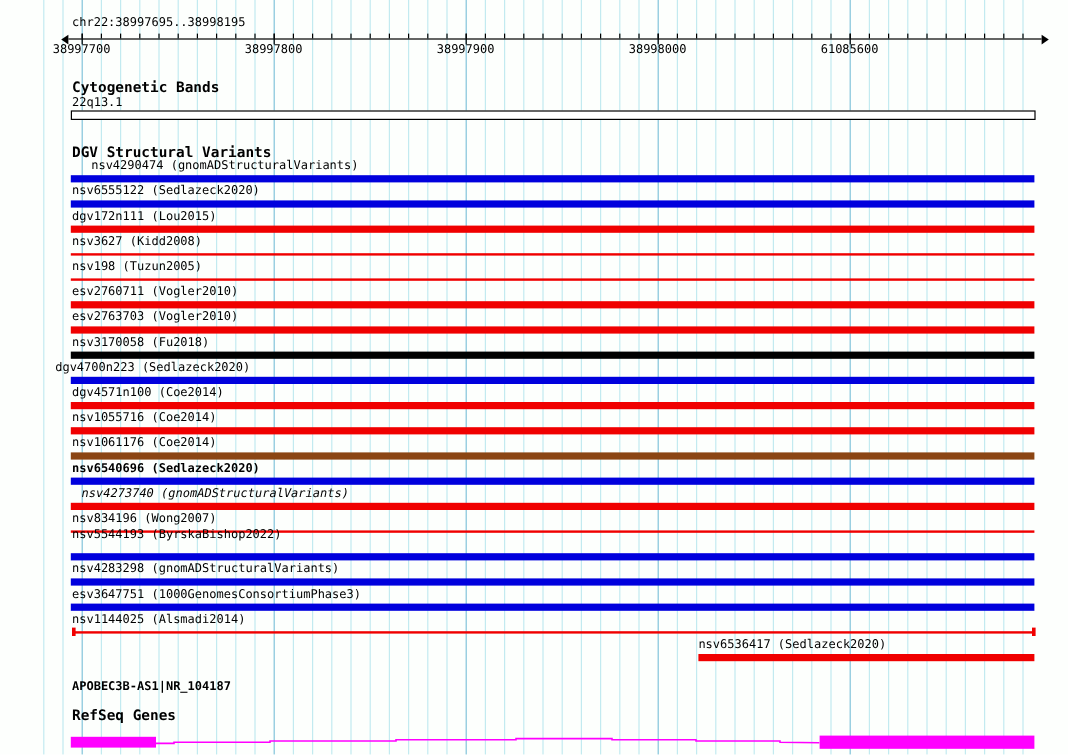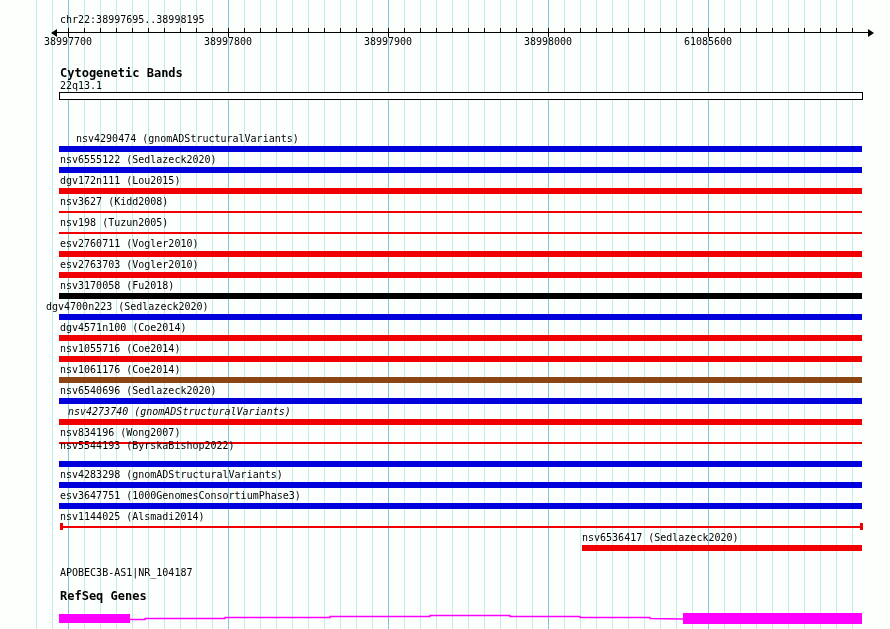--- a/index.html
+++ b/index.html
@@ -144,20 +144,21 @@
       <div class="tick" style="left: 548px; top: 28px; height: 9px;"></div>
       <div class="tick-label" style="left: 520px; top: 36px;">38998000</div>
       <div class="tick" style="left: 708px; top: 28px; height: 9px;"></div>
       <div class="tick-label" style="left: 680px; top: 36px;">61085600</div>
     </div>
 
   <div class="section-title" style="left:60px;top:66px;">Cytogenetic Bands</div>
   <div class="small-label" style="left:60px;top:80px;">22q13.1</div>
   <div id="band-box" style="left:59px;top:92px;width:804px;height:8px;"></div>
 
+  <div class="section-title" style="left:60px;top:120px;">DGV Structural Variants</div>
   <div id="variant-layer">
       <div class="small-label" style="left: 76px; top: 133px;">nsv4290474 (gnomADStructuralVariants)</div>
       <div class="variant-bar" style="left: 59px; width: 803px; background: rgb(0, 0, 221); top: 146px; height: 6px;"></div>
       <div class="small-label" style="left: 60px; top: 154px;">nsv6555122 (Sedlazeck2020)</div>
       <div class="variant-bar" style="left: 59px; width: 803px; background: rgb(0, 0, 221); top: 167px; height: 6px;"></div>
       <div class="small-label" style="left: 60px; top: 175px;">dgv172n111 (Lou2015)</div>
       <div class="variant-bar" style="left: 59px; width: 803px; background: rgb(240, 0, 0); top: 188px; height: 6px;"></div>
       <div class="small-label" style="left: 60px; top: 196px;">nsv3627 (Kidd2008)</div>
       <div class="variant-bar" style="left: 59px; width: 803px; background: rgb(240, 0, 0); top: 211px; height: 1.5px;"></div>
       <div class="small-label" style="left: 60px; top: 217px;">nsv198 (Tuzun2005)</div>
@@ -169,42 +170,42 @@
       <div class="small-label" style="left: 60px; top: 280px;">nsv3170058 (Fu2018)</div>
       <div class="variant-bar" style="left: 59px; width: 803px; background: rgb(0, 0, 0); top: 293px; height: 6px;"></div>
       <div class="small-label" style="left: 46px; top: 301px;">dgv4700n223 (Sedlazeck2020)</div>
       <div class="variant-bar" style="left: 59px; width: 803px; background: rgb(0, 0, 221); top: 314px; height: 6px;"></div>
       <div class="small-label" style="left: 60px; top: 322px;">dgv4571n100 (Coe2014)</div>
       <div class="variant-bar" style="left: 59px; width: 803px; background: rgb(240, 0, 0); top: 335px; height: 6px;"></div>
       <div class="small-label" style="left: 60px; top: 343px;">nsv1055716 (Coe2014)</div>
       <div class="variant-bar" style="left: 59px; width: 803px; background: rgb(240, 0, 0); top: 356px; height: 6px;"></div>
       <div class="small-label" style="left: 60px; top: 364px;">nsv1061176 (Coe2014)</div>
       <div class="variant-bar" style="left: 59px; width: 803px; background: rgb(139, 69, 19); top: 377px; height: 6px;"></div>
-      <div class="small-label" style="left: 60px; top: 385px;">nsv6540696 (Sedlazeck2020)</div>
+      <div class="small-label" style="left: 60px; top: 385px; font-weight: bold;">nsv6540696 (Sedlazeck2020)</div>
       <div class="variant-bar" style="left: 59px; width: 803px; background: rgb(0, 0, 221); top: 398px; height: 6px;"></div>
       <div class="small-label" style="left: 68px; top: 406px; font-style: italic;">nsv4273740 (gnomADStructuralVariants)</div>
       <div class="variant-bar" style="left: 59px; width: 803px; background: rgb(240, 0, 0); top: 419px; height: 6px;"></div>
       <div class="small-label" style="left: 60px; top: 427px;">nsv834196 (Wong2007)</div>
       <div class="variant-bar" style="left: 59px; width: 803px; background: rgb(240, 0, 0); top: 442px; height: 1.5px;"></div>
       <div class="small-label" style="left: 60px; top: 440px;">nsv5544193 (ByrskaBishop2022)</div>
       <div class="variant-bar" style="left: 59px; width: 803px; background: rgb(0, 0, 221); top: 461px; height: 6px;"></div>
       <div class="small-label" style="left: 60px; top: 469px;">nsv4283298 (gnomADStructuralVariants)</div>
       <div class="variant-bar" style="left: 59px; width: 803px; background: rgb(0, 0, 221); top: 482px; height: 6px;"></div>
       <div class="small-label" style="left: 60px; top: 490px;">esv3647751 (1000GenomesConsortiumPhase3)</div>
       <div class="variant-bar" style="left: 59px; width: 803px; background: rgb(0, 0, 221); top: 503px; height: 6px;"></div>
       <div class="small-label" style="left: 60px; top: 511px;">nsv1144025 (Alsmadi2014)</div>
       <div class="variant-bar" style="left: 60px; width: 802px; background: rgb(240, 0, 0); top: 526px; height: 1.5px;"></div>
       <div class="variant-bar" style="left: 60px; top: 523px; width: 3px; height: 7px; background: rgb(240, 0, 0);"></div>
       <div class="variant-bar" style="left: 860px; top: 523px; width: 3px; height: 7px; background: rgb(240, 0, 0);"></div>
       <div class="small-label" style="left: 582px; top: 532px;">nsv6536417 (Sedlazeck2020)</div>
       <div class="variant-bar" style="left: 582px; width: 280px; background: rgb(240, 0, 0); top: 545px; height: 6px;"></div>
     </div>
 
   <div class="section-title" style="left:60px;top:589px;">RefSeq Genes</div>
-  <div class="small-label" style="left:60px;top:567px;">APOBEC3B-AS1|NR_104187</div>
+  <div class="small-label" style="left:60px;top:567px;font-weight:bold;">APOBEC3B-AS1|NR_104187</div>
 
   <div class="exon-box" id="left-exon" style="left: 59px; top: 614px; width: 71px; height: 9px; background: rgb(255, 0, 255);"></div>
   <div class="exon-box" id="right-exon" style="left: 683px; top: 613px; width: 179px; height: 11px; background: rgb(255, 0, 255);"></div>
   <svg id="intron-svg" class="abs" style="left:130px;top:610px;" width="553" height="15">
     <polyline id="intron-path" points="0,9.5 15,9.5 15,8.5 95,8.5 95,7.5 200,7.5 200,6.5 300,6.5 300,5.5 380,5.5 380,6.5 450,6.5 450,7.5 520,7.5 520,8.5 553,9" fill="none" stroke-width="1.3" stroke="#ff00ff"></polyline>
   </svg>
 
 </div>
 
 </body></html>

